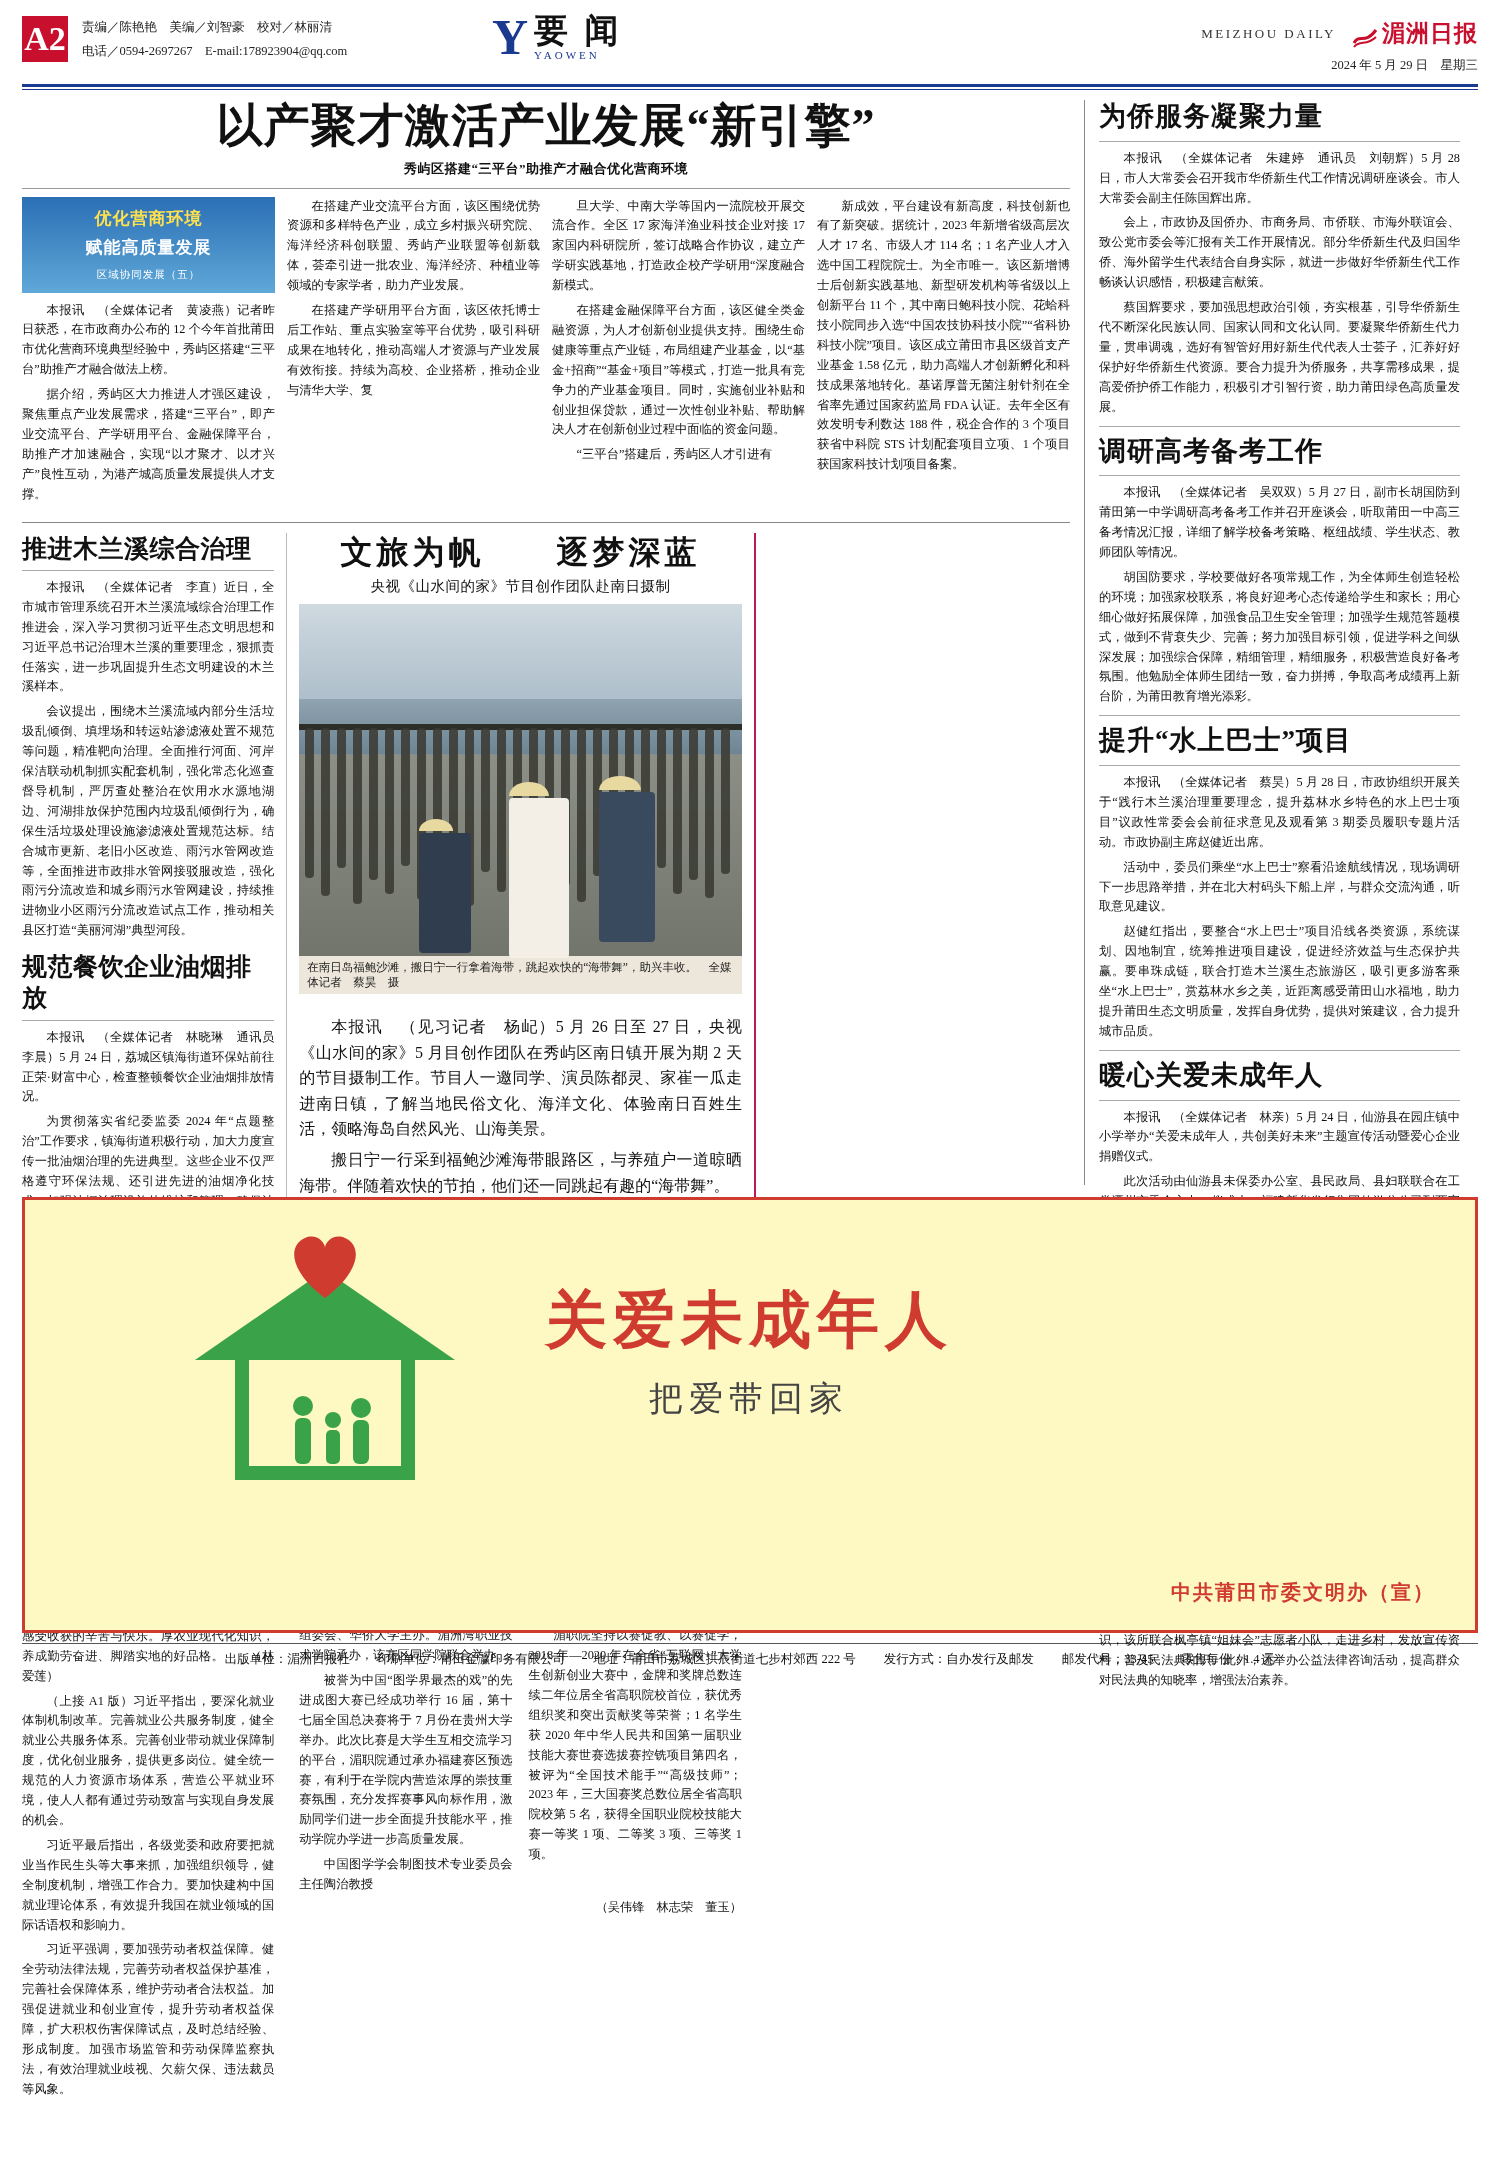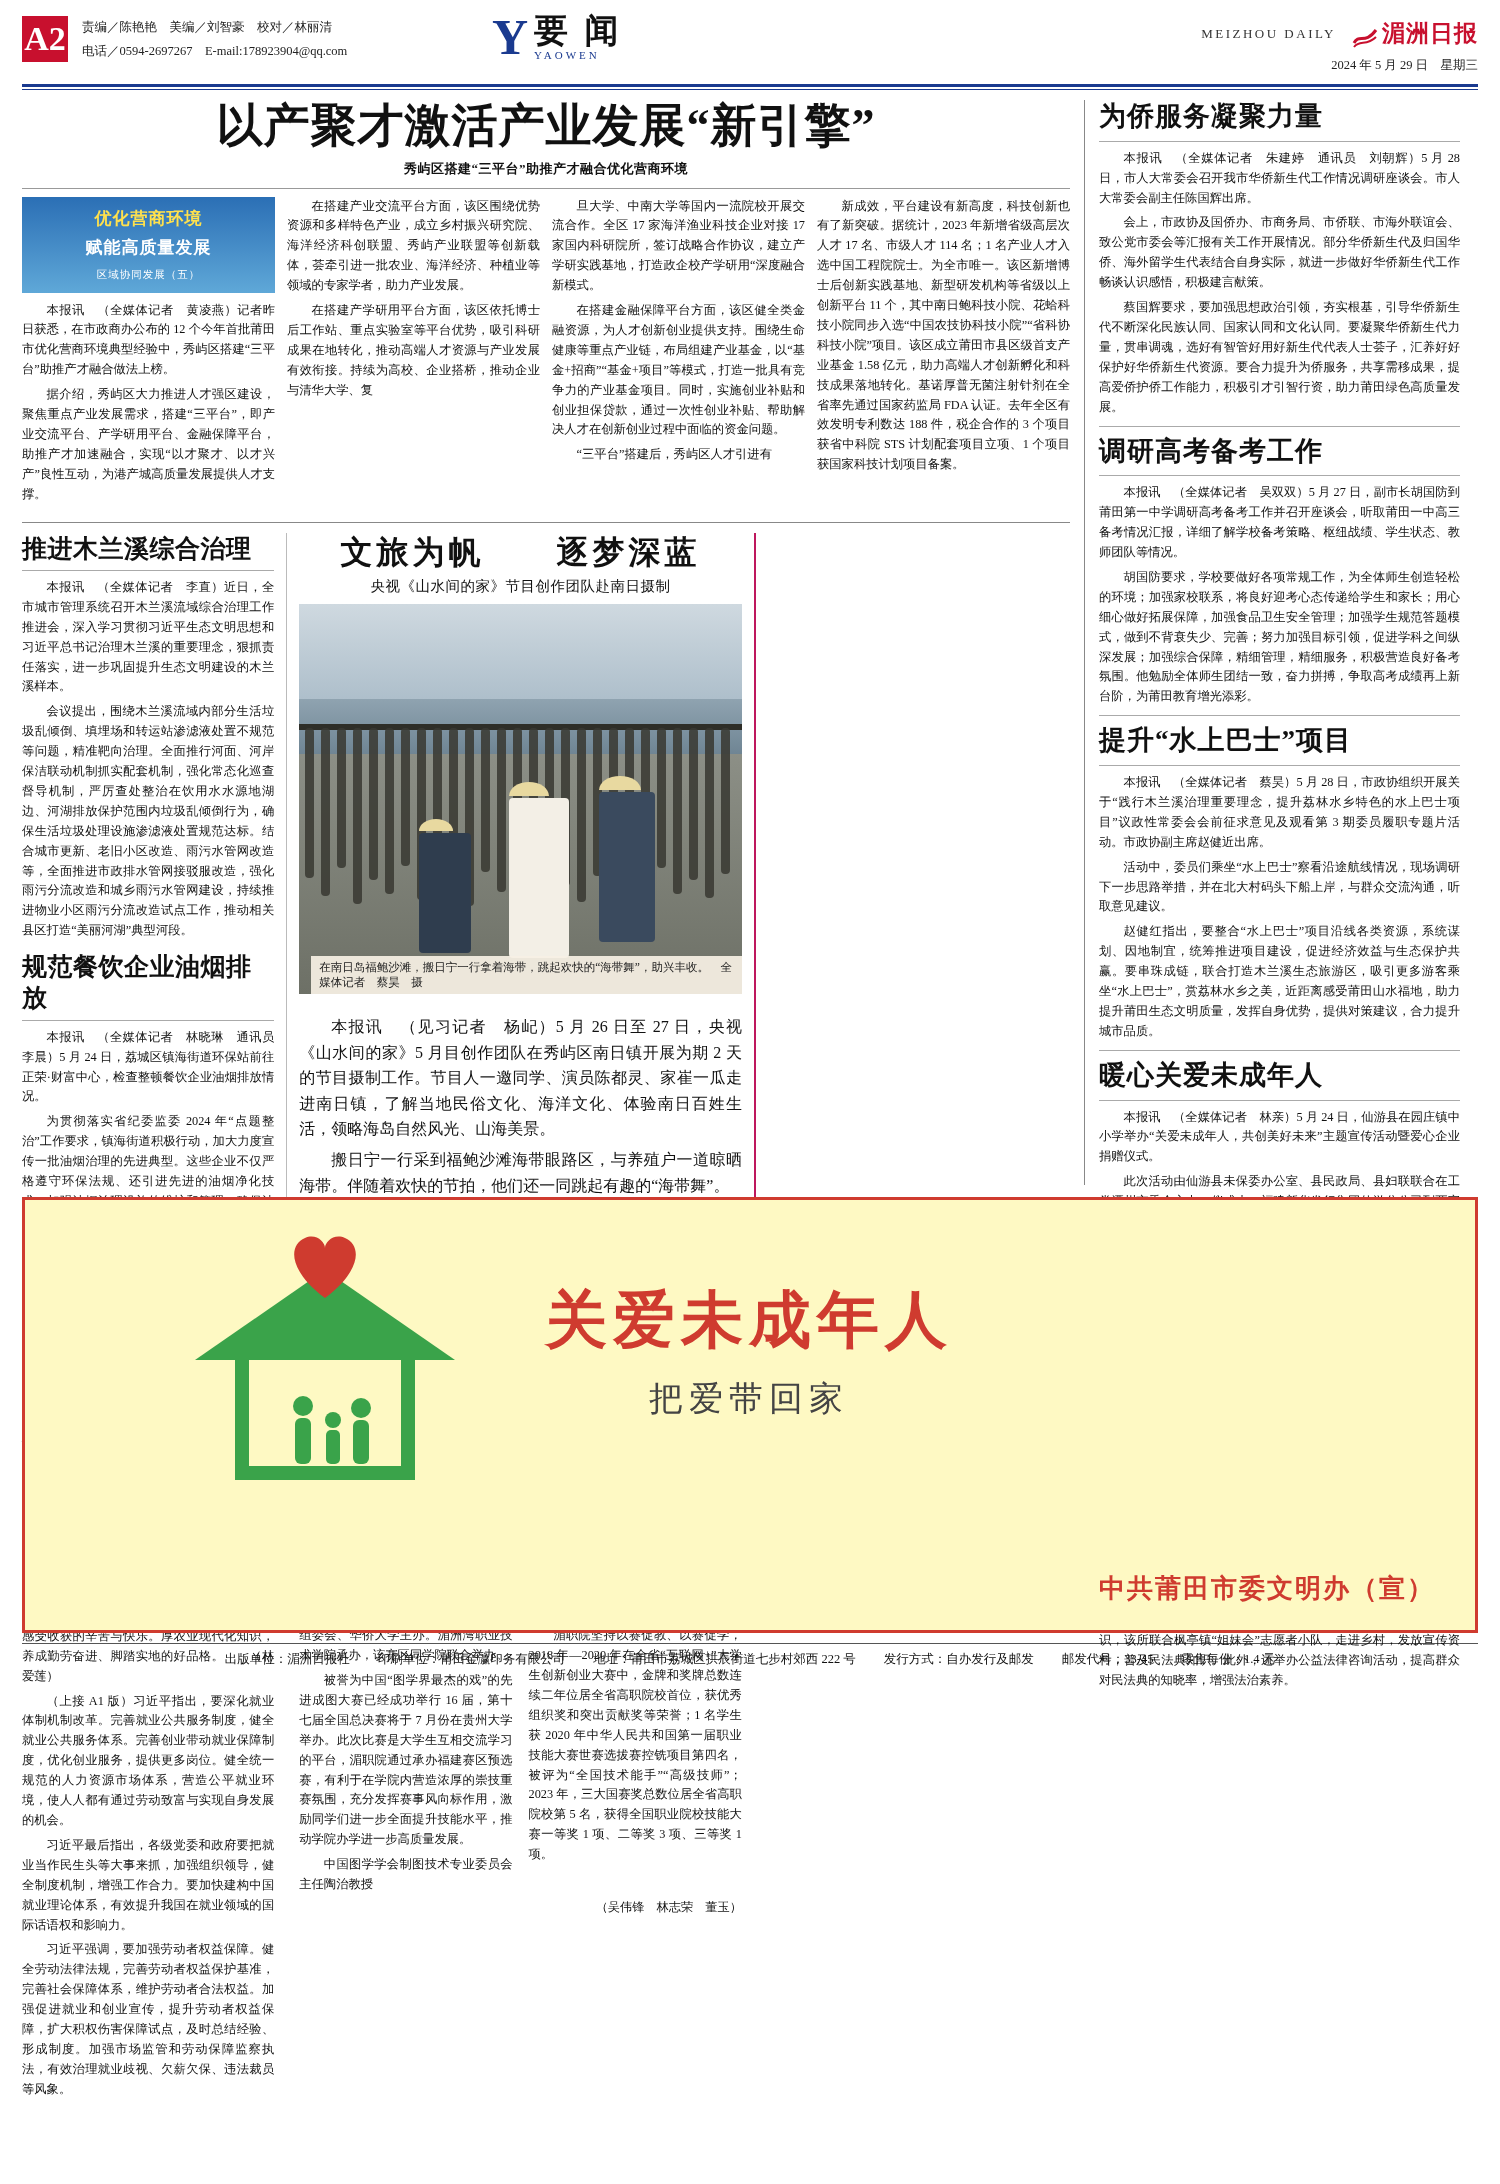--- a/index.html
+++ b/index.html
@@ -217,21 +217,21 @@
     width: 9px;
     background: #3a3a33;
     border-radius: 4px;
     opacity: .88;
   }
   .rack-line { position:absolute; left:0; right:0; height:4px; background:#2e2e28; }
   .fig { position:absolute; }
   .fig .hat { width: 34px; height: 12px; background: #e8d9a0; border-radius: 50%/100% 100% 0 0; }
   .fig .body { width: 30px; background: #3d4a5c; border-radius: 4px; }
   .photo-caption-bar {
-    position:absolute; left:12px; right:0; bottom:0;
+    position:absolute; left:0; right:0; bottom:0;
     background: rgba(246,240,228,.93);
     font-size: 11.5px;
     padding: 4px 8px;
     color: #222;
     margin-top: 12px;
   }
   .cap-text {
     font-size: 16px;
     line-height: 1.6;
     text-align: justify;
@@ -318,21 +318,21 @@
     font-size: 34px;
     color: #444;
     letter-spacing: 6px;
     text-align: center;
     margin-top: 14px;
   }
   .ad-signer {
     position: absolute;
     right: 40px;
     bottom: 24px;
-    font-size: 26px;
+    font-size: 20px;
     font-weight: bold;
     color: #cf3b2f;
     letter-spacing: 2px;
   }
 
   
   .footer {
     margin-top: 10px;
     border-top: 1px solid #555;
     padding-top: 7px;

